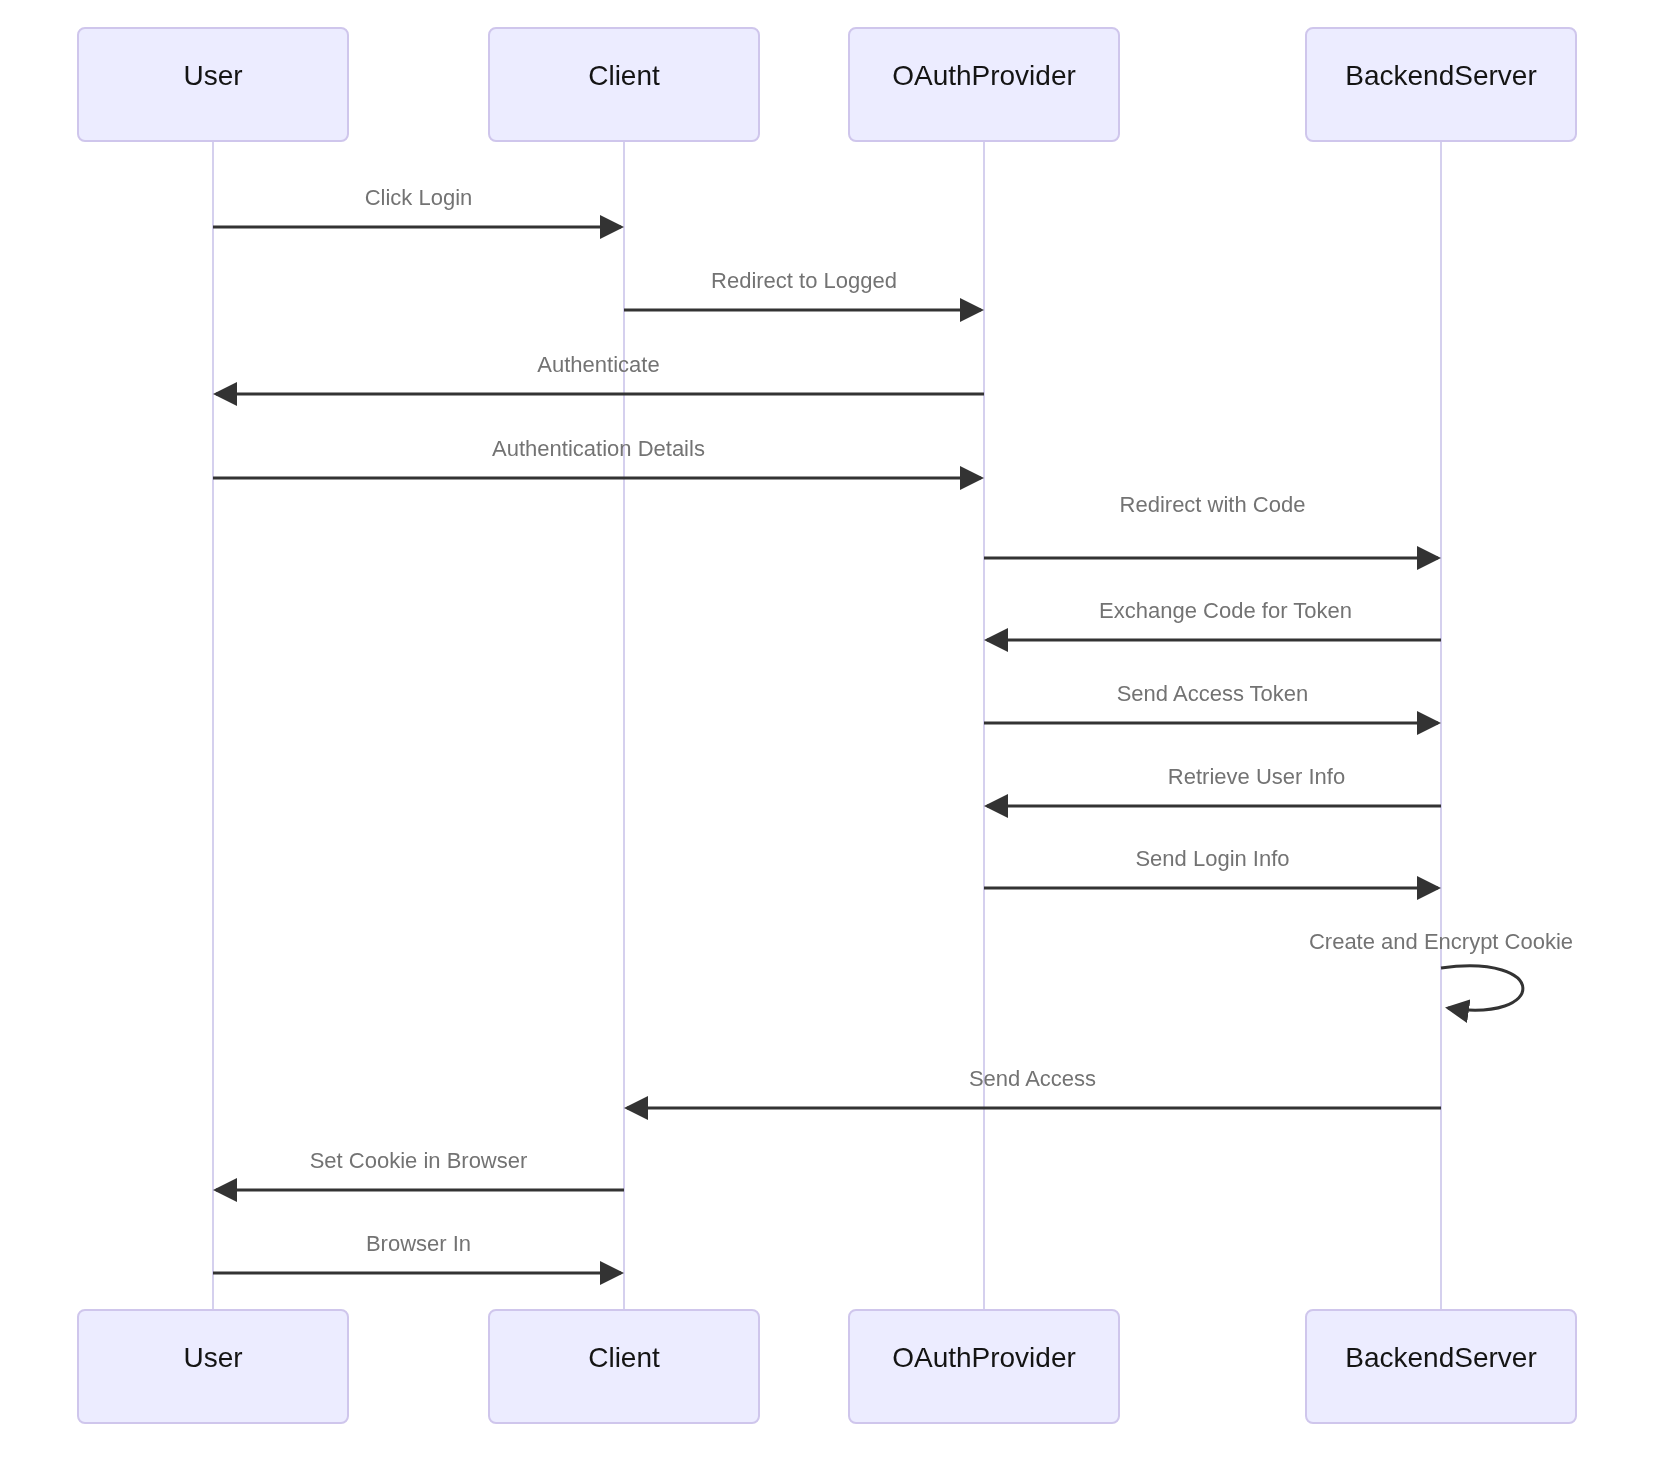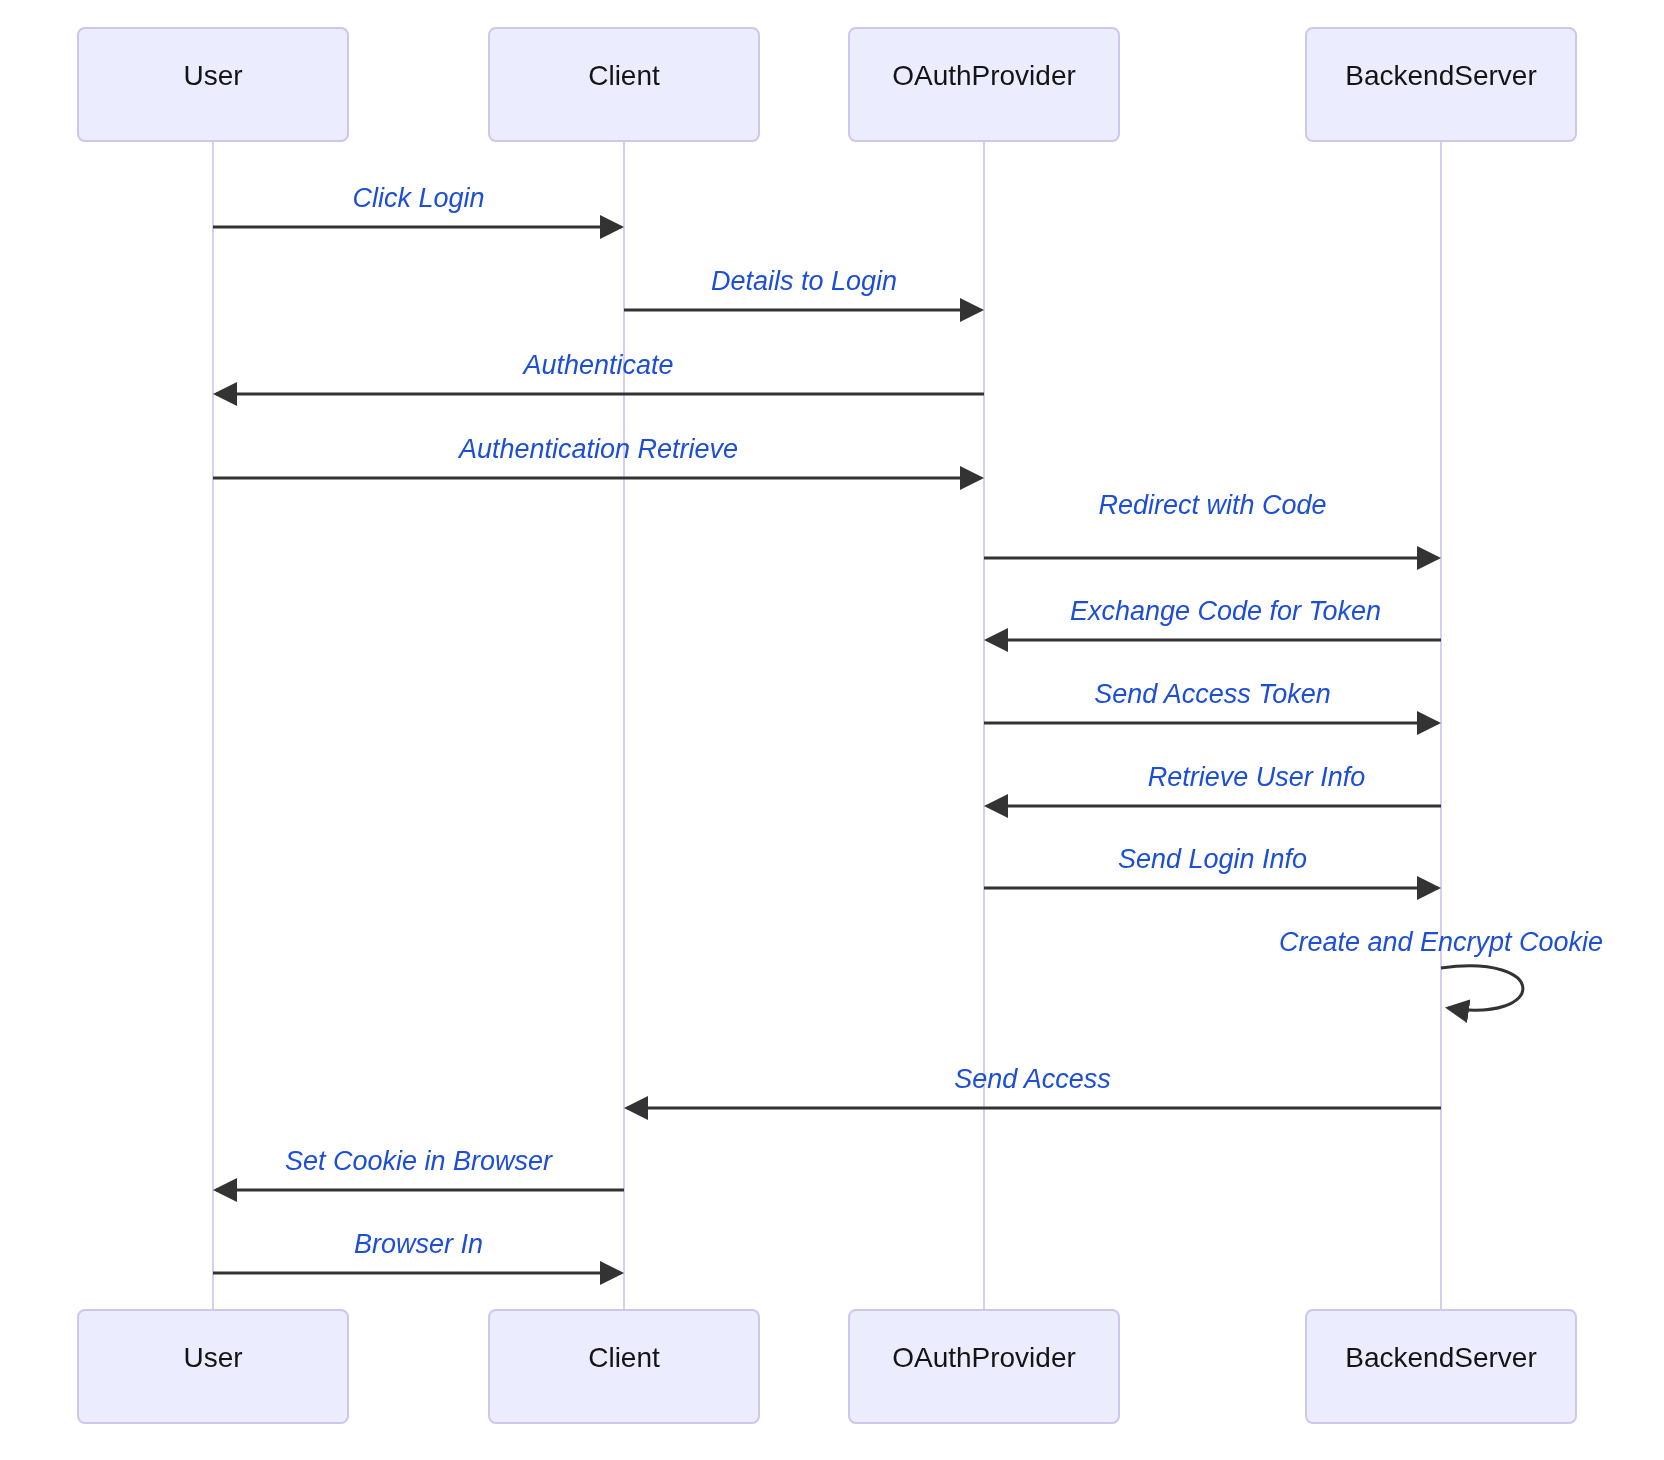--- a/index.html
+++ b/index.html
@@ -17,25 +17,24 @@
     background: #ECECFF;
     border: 2px solid #CFC6EC;
     border-radius: 8px;
     display: flex; align-items: center; justify-content: center;
     padding-bottom: 18px;
     font-size: 28px; color: #141414; text-align: right;
   }
   .msg-label {
     position: absolute;
     transform: translateX(-50%);
-    font-size: 27px;
-    color: #1d4ed8;
+    font-size: 22px;
+    color: #737373;
     white-space: nowrap;
     line-height: 34px;
-    font-style: italic;
   }
 </style>
 </head>
 <body>
 
 <div class="stage">
   <svg id="diagram-svg" width="1664" height="1460" viewBox="0 0 1664 1460">
     <defs>
       <marker id="arrowhead" viewBox="0 0 12 12" refX="10.5" refY="6" markerWidth="8" markerHeight="8" orient="auto-start-reverse">
         <path d="M0,0 L12,6 L0,12 Z" fill="#333333"></path>
@@ -84,23 +83,23 @@
       </div>
       <div class="actor-box" style="left: 1305px; top: 27px;">
         <span>BackendServer</span>
       </div>
       <div class="actor-box" style="left: 1305px; top: 1309px;">
         <span>BackendServer</span>
       </div>
     </div>
   <div id="labels">
       <div class="msg-label" style="left: 418.5px; top: 181px;">Click Login</div>
-      <div class="msg-label" style="left: 804px; top: 264px;">Details to Login</div>
+      <div class="msg-label" style="left: 804px; top: 264px;">Redirect to Logged</div>
       <div class="msg-label" style="left: 598.5px; top: 348px;">Authenticate</div>
-      <div class="msg-label" style="left: 598.5px; top: 432px;">Authentication Retrieve</div>
+      <div class="msg-label" style="left: 598.5px; top: 432px;">Authentication Details</div>
       <div class="msg-label" style="left: 1212.5px; top: 488px;">Redirect with Code</div>
       <div class="msg-label" style="left: 1212.5px; top: 594px; margin-left: 13px;">Exchange Code for Token</div>
       <div class="msg-label" style="left: 1212.5px; top: 677px;">Send Access Token</div>
       <div class="msg-label" style="left: 1212.5px; top: 760px; margin-left: 44px;">Retrieve User Info</div>
       <div class="msg-label" style="left: 1212.5px; top: 842px;">Send Login Info</div>
       <div class="msg-label" style="left: 1441px; top: 925px;">Create and Encrypt Cookie</div>
       <div class="msg-label" style="left: 1032.5px; top: 1062px;">Send Access</div>
       <div class="msg-label" style="left: 418.5px; top: 1144px;">Set Cookie in Browser</div>
       <div class="msg-label" style="left: 418.5px; top: 1227px;">Browser In</div>
     </div>

